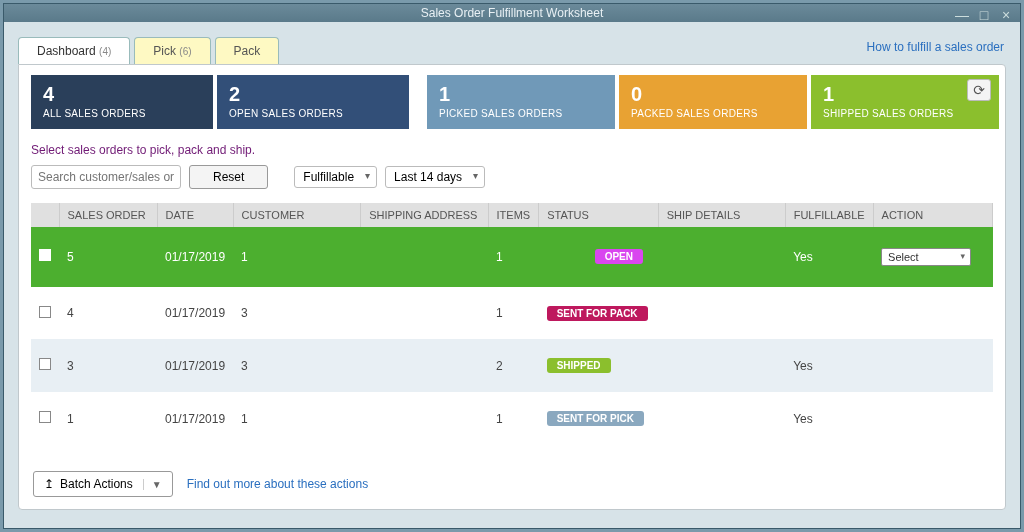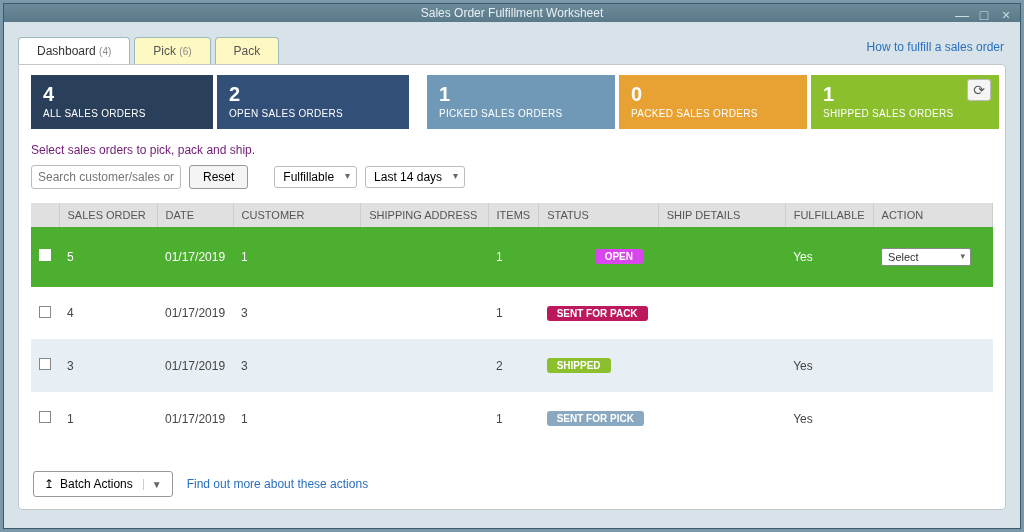--- a/index.html
+++ b/index.html
@@ -29,21 +29,21 @@
     .card.c2 { background: #7099b8; width: 188px; }
     .card.c3 { background: #e8a233; width: 188px; }
     .card.c4 { background: #8bbf2d; width: 188px; }
 
     .refresh-btn { position: absolute; right: 14px; top: 14px; width: 24px; height: 22px; border: 1px solid #bbb; border-radius: 3px; background: #f4f4f4; text-align: center; line-height: 20px; color: #555; cursor: pointer; font-size: 14px; }
 
     .instruction { color: #701a75; font-size: 12px; margin-bottom: 8px; }
 
     .filter-row { display: flex; gap: 8px; align-items: center; margin-bottom: 14px; }
     .search-box { border: 1px solid #bbb; padding: 4px 6px; font-size: 12px; width: 150px; color: #999; border-radius: 3px; }
-    .btn { border: 1px solid #999; background: #f4f4f4; padding: 4px 13px; font-size: 12px; border-radius: 3px; cursor: pointer; }
+    .btn { border: 1px solid #999; background: #f4f4f4; padding: 4px 23px; font-size: 12px; border-radius: 3px; cursor: pointer; }
     .select-ctrl { border: 1px solid #bbb; padding: 3px 22px 3px 8px; font-size: 12px; border-radius: 3px; background: #fff; position: relative; cursor: pointer; min-width: 70px; }
     .select-ctrl::after { content: "▾"; position: absolute; right: 6px; top: 3px; font-size: 10px; color: #666; }
 
     table.grid { width: 100%; border-collapse: collapse; font-size: 12px; }
     table.grid th { background: #e0e0e0; color: #555; text-align: left; padding: 6px 8px; font-size: 11px; font-weight: normal; border-right: 1px solid #ccc; }
     table.grid th:first-child { width: 26px; }
     table.grid td { padding: 4px 8px; color: #444; }
     tr.row-selected { background: #4caf2f; color: #fff; }
     tr.row-selected td { color: #fff; }
     tr.row-alt { background: #e8eff4; }

